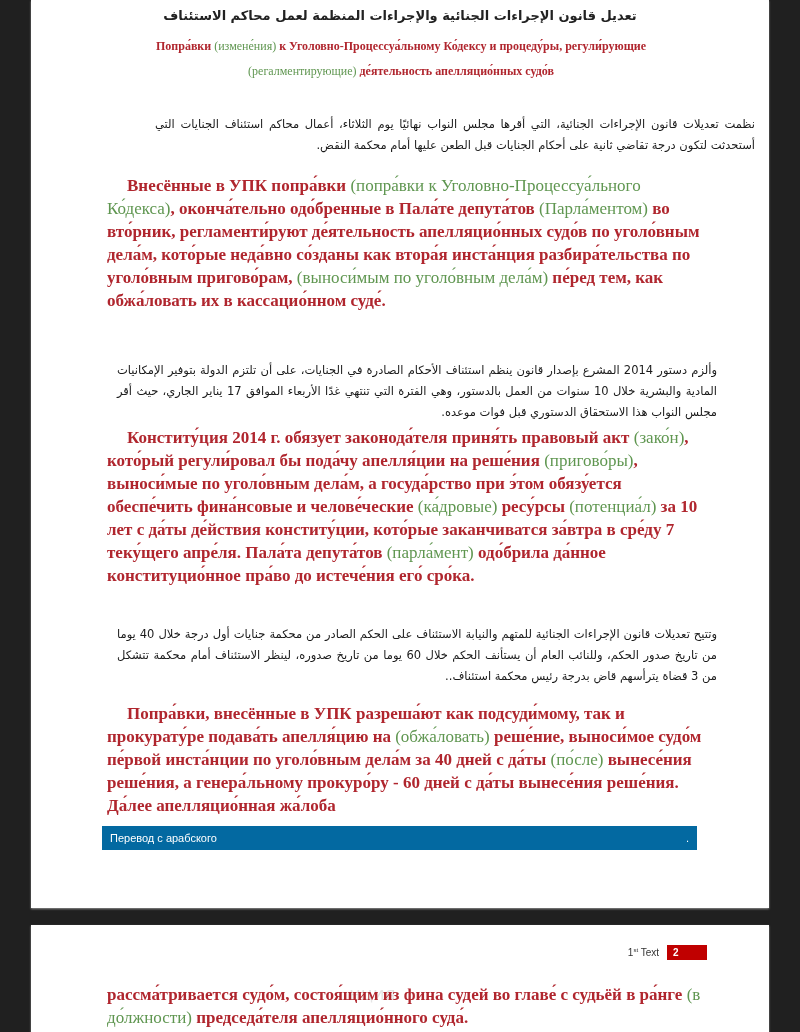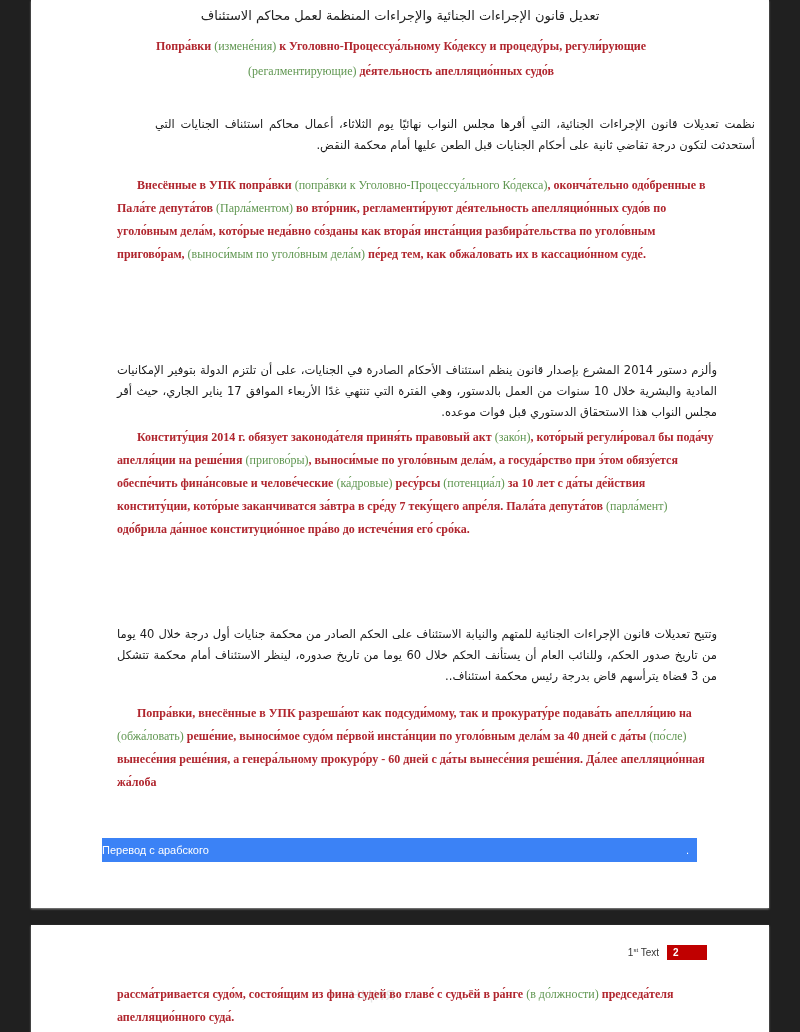--- a/index.html
+++ b/index.html
@@ -14,45 +14,45 @@
     left: 31px; width: 738px;
     background: #ffffff;
     box-shadow: 0 1px 2px rgba(255,255,255,0.5);
   }
   #page1 { top: 0; height: 908px; }
   #page2 { top: 925px; height: 107px; }
 
   .ar-title {
     position: absolute; left: 0; right: 0; top: 8px;
     text-align: center; direction: rtl;
-    font-family: "DejaVu Sans", sans-serif; font-weight: normal;
+    font-family: "DejaVu Sans", sans-serif; font-weight: bold;
     font-size: 13px; color: #222;
   }
   .ru {
-    position: absolute; left: 86px; width: 600px;
+    position: absolute; left: 76px; width: 600px;
     font-family: "Liberation Serif", serif;
     font-weight: bold; color: #b0262e;
-    font-size: 12px; line-height: 23px;
+    font-size: 17px; line-height: 23px;
   }
   .ru .g { color: #5f9650; font-weight: normal; }
   .ru.center { text-align: center; left: 70px; width: 600px; }
   .ru .ind { display: inline-block; width: 20px; }
 
   .ar {
     position: absolute; left: 86px; width: 600px;
     direction: rtl; text-align: justify; text-align-last: right;
     font-family: "DejaVu Sans", sans-serif;
     font-size: 11.5px; line-height: 21px; color: #1a1a1a;
   }
 
   .footer-bar {
     position: absolute; left: 71px; width: 595px; top: 826px; height: 24px;
-    background: #3b82f6;
+    background: #0369a1;
     color: #fff; font-family: "Liberation Sans", sans-serif; font-size: 11px;
-    line-height: 24px; box-sizing: border-box; margin-top: 12px;
+    line-height: 24px; padding-left: 8px; box-sizing: border-box;
   }
   .footer-bar .dot { position: absolute; right: 8px; top: 0; }
 
   .page-label {
     position: absolute; right: 62px; top: 20px;
     font-family: "Liberation Sans", sans-serif; font-size: 10px; color: #333;
     display: flex; align-items: center; gap: 8px;
   }
   .page-label sup { font-size: 6px; }
   .page-num {

